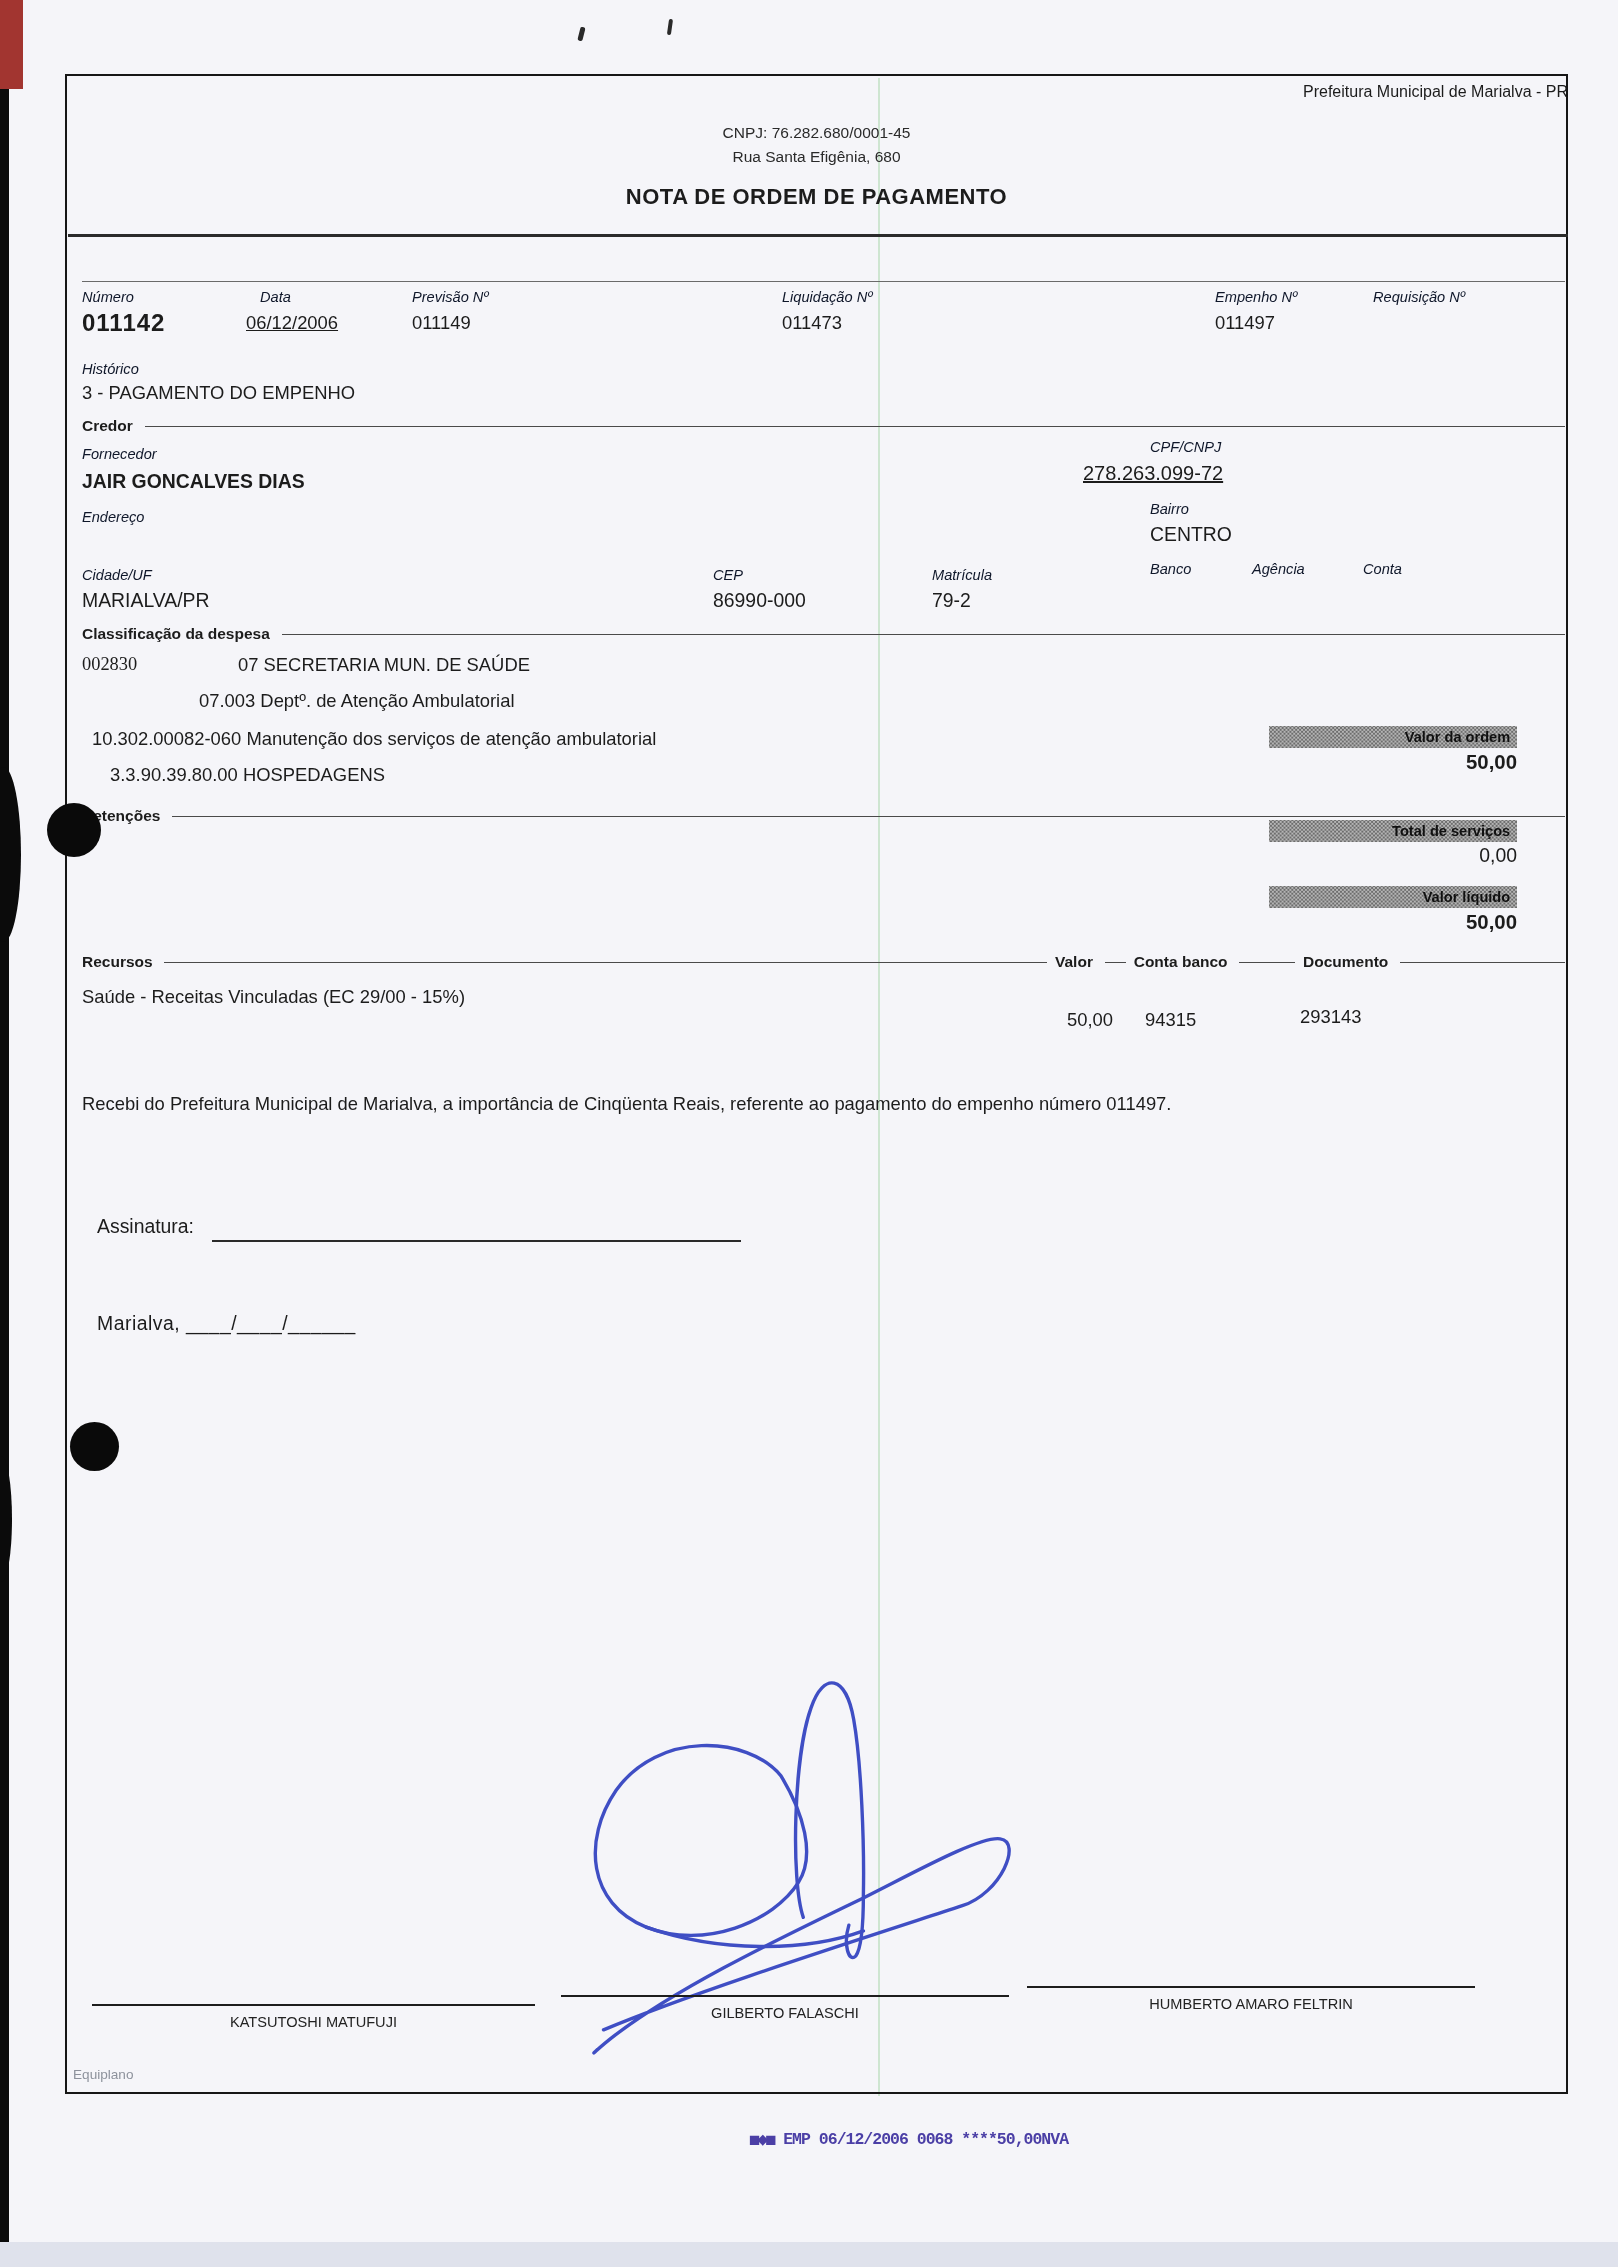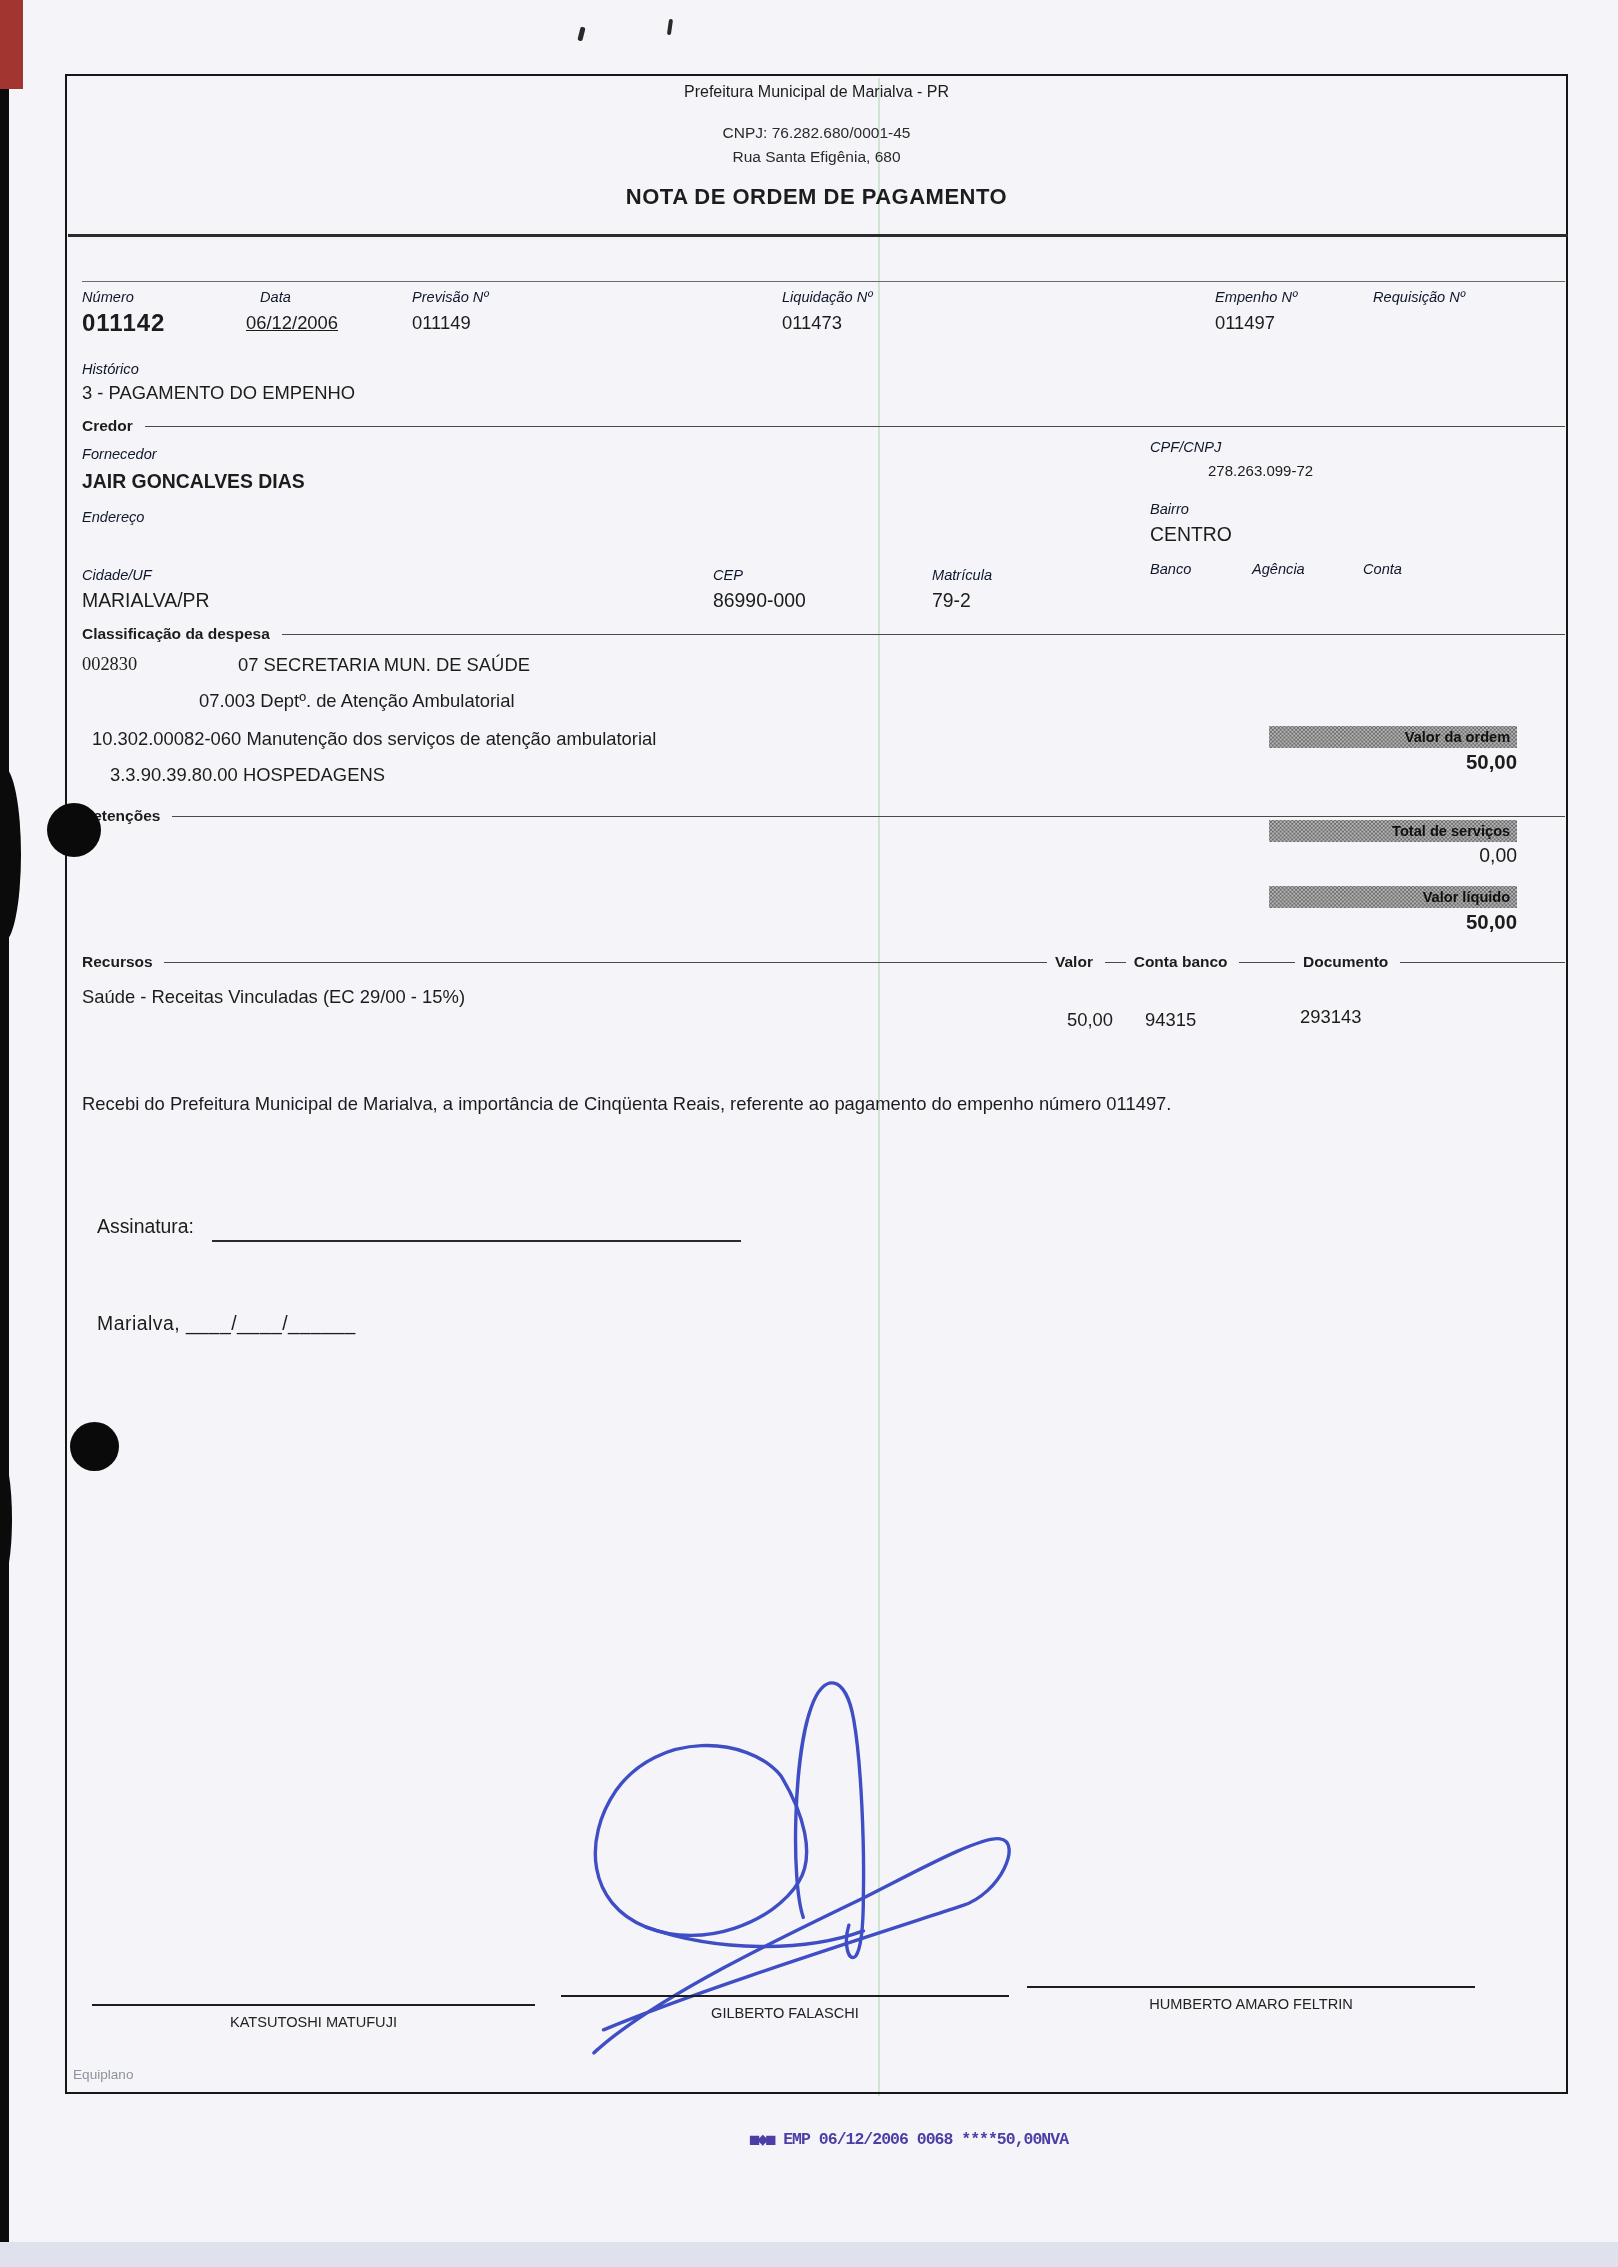--- a/index.html
+++ b/index.html
@@ -58,21 +58,21 @@
   <div class="scan-bulge" style="left:-13.6px;top:767px;width:35px;height:175px;"></div>
   <div class="scan-bulge" style="left:-9.7px;top:1456px;width:21.3px;height:126px;"></div>
   <div class="red-mark"></div>
   <div class="green-line"></div>
   <div class="bottom-band"></div>
   <div class="speck" style="left:579px;top:27px;width:4.9px;height:13.6px;transform:rotate(14deg);"></div>
   <div class="speck" style="left:668px;top:19.4px;width:3.9px;height:15.5px;transform:rotate(8deg);"></div>
 
   <div class="frame"></div>
 
-  <div class="abs center" style="top:83px;">Prefeitura Municipal de Marialva - PR</div>
+  <div class="abs center" style="top:83px;text-align:right;">Prefeitura Municipal de Marialva - PR</div>
   <div class="abs center h-sub" style="top:124px;">CNPJ: 76.282.680/0001-45</div>
   <div class="abs center h-sub" style="top:148px;">Rua Santa Efigênia, 680</div>
   <div class="abs center h-doc" style="top:184px;">NOTA DE ORDEM DE PAGAMENTO</div>
   <style>.page .center:first-of-type{font-weight:bold;font-size:28px;}</style>
   <div class="hline" style="left:68px;top:234px;width:1500px;height:2.9px;"></div>
 
   <div class="hline" style="left:82px;top:281px;width:1483px;height:1px;background:#6a6a6a;"></div>
   <div class="abs lbl" style="left:82px;top:289px;">Número</div>
   <div class="abs num-big" style="left:82px;top:309px;">011142</div>
   <div class="abs lbl" style="left:260px;top:289px;">Data</div>
@@ -88,21 +88,21 @@
   <div class="abs lbl" style="left:82px;top:361px;">Histórico</div>
   <div class="abs val" style="left:82px;top:382px;">3 - PAGAMENTO DO EMPENHO</div>
 
   <div class="secrow" style="left:82px;top:417px;width:1483px;">
     <span class="seclabel">Credor</span>
     <span class="secline"></span>
   </div>
   <div class="abs lbl" style="left:82px;top:446px;">Fornecedor</div>
   <div class="abs valb" style="left:82px;top:470px;">JAIR GONCALVES DIAS</div>
   <div class="abs lbl" style="left:1150px;top:439px;">CPF/CNPJ</div>
-  <div class="abs val" style="left:1208px;top:462px;font-size:15px;">278.263.099-72</div>
+  <div class="abs val" style="left:1083px;top:462px;font-size:20px;text-decoration:underline;">278.263.099-72</div>
   <div class="abs lbl" style="left:82px;top:509px;">Endereço</div>
   <div class="abs lbl" style="left:1150px;top:501px;">Bairro</div>
   <div class="abs val" style="left:1150px;top:523px;font-size:19.4px;">CENTRO</div>
   <div class="abs lbl" style="left:82px;top:567px;">Cidade/UF</div>
   <div class="abs val" style="left:82px;top:589px;font-size:19.4px;">MARIALVA/PR</div>
   <div class="abs lbl" style="left:713px;top:567px;">CEP</div>
   <div class="abs val" style="left:713px;top:589px;font-size:19.4px;">86990-000</div>
   <div class="abs lbl" style="left:932px;top:567px;">Matrícula</div>
   <div class="abs val" style="left:932px;top:589px;font-size:19.4px;">79-2</div>
   <div class="abs lbl" style="left:1150px;top:561px;">Banco</div>

